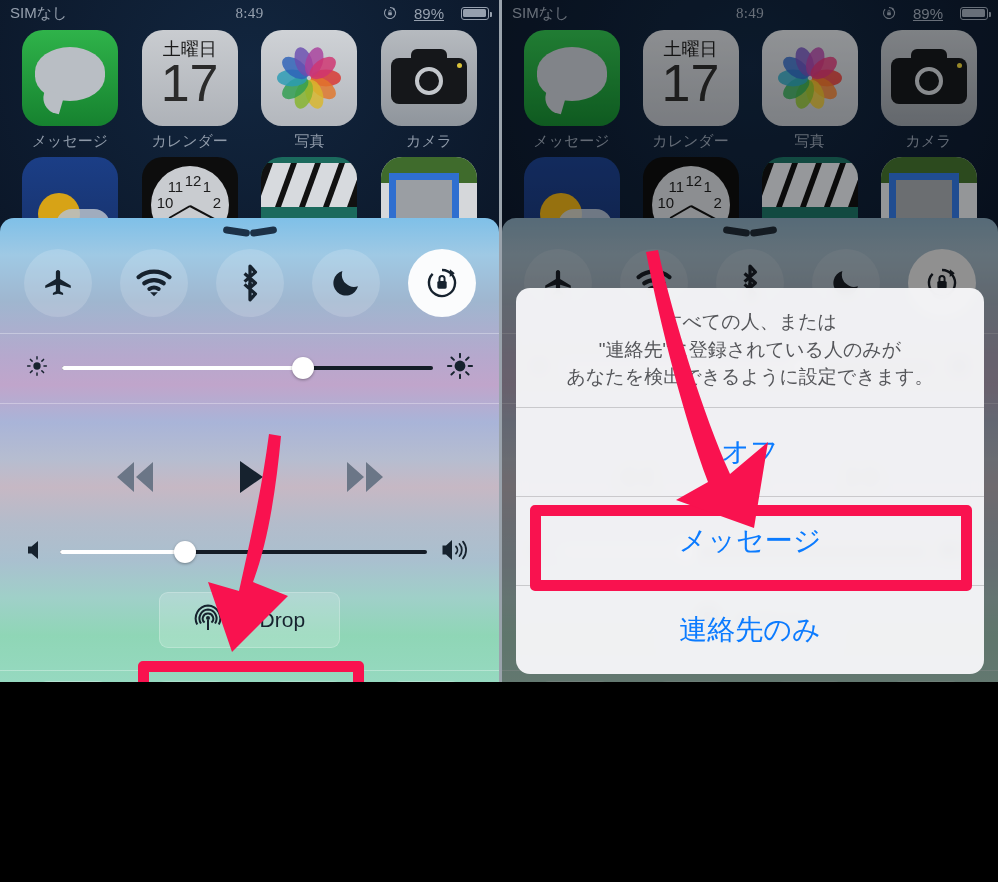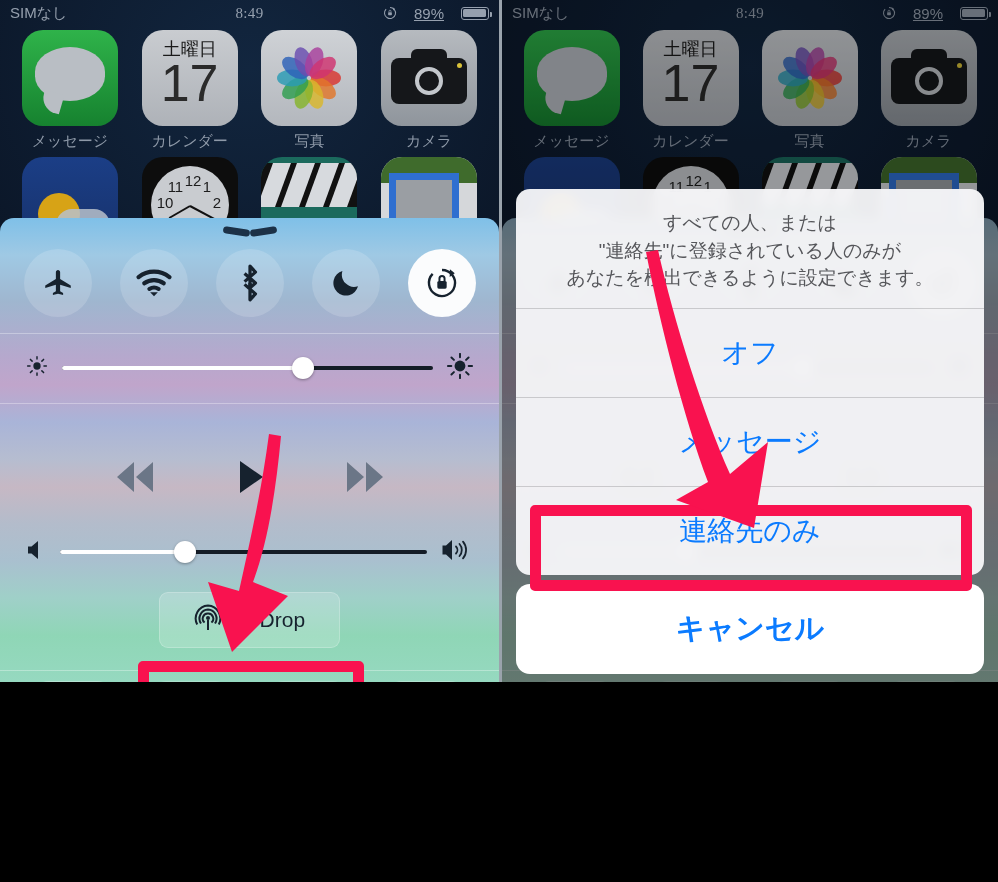--- a/index.html
+++ b/index.html
@@ -724,21 +724,20 @@
       <div class="sheet">
         <div class="sheet-msg">
           <div>すべての人、または</div>
           <div>"連絡先"に登録されている人のみが</div>
           <div>あなたを検出できるように設定できます。</div>
         </div>
         <div class="sheet-opt">オフ</div>
         <div class="sheet-opt">メッセージ</div>
         <div class="sheet-opt">連絡先のみ</div>
       </div>
-      <div class="sheet-cancel">キャンセル</div>
     </div>
 
     <div class="hl" style="left:28px; top:505px; width:442px; height:86px;"></div>
     <svg class="arrow" style="left:130px; top:246px;" width="160" height="290" viewBox="0 0 160 290">
       <path d="M26 4 C 42 76, 72 170, 98 228 L 136 196 L 122 282 L 44 254 L 76 236 C 52 172, 28 78, 14 6 Z" fill="#f9124f"></path>
     </svg>
   </div>
 
 </div>
 

